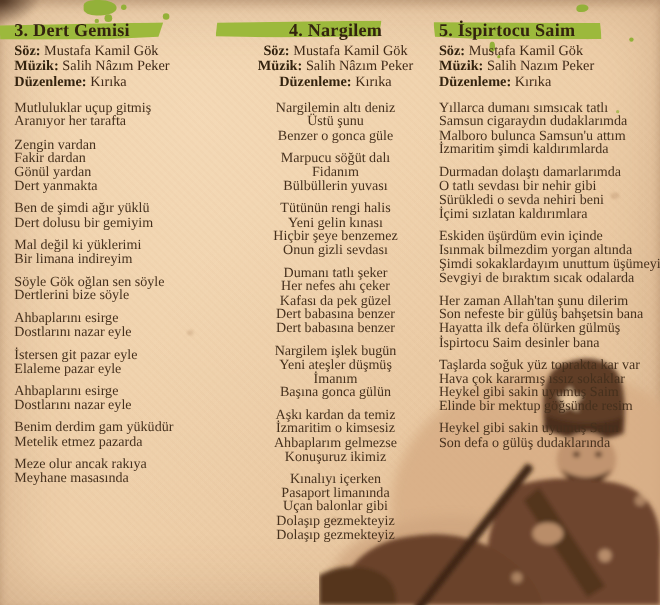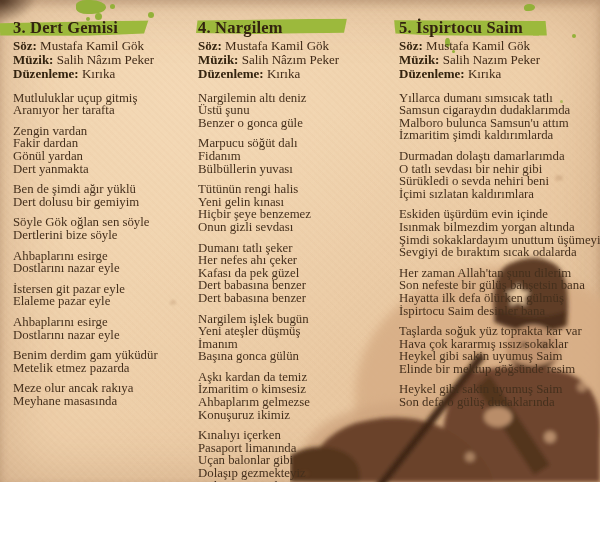--- a/index.html
+++ b/index.html
@@ -1,18 +1,18 @@
 <!DOCTYPE html>
 <html><head>
 <meta charset="utf-8">
 <style>
   html,body{margin:0;padding:0;}
   #page{
     position:relative;
-    width:600px;height:482px;
+    width:600px;height:550px;
     overflow:hidden;
     font-family:"Liberation Serif","DejaVu Serif",serif;
     background:
       radial-gradient(ellipse at 30% 20%, rgba(255,235,205,.35), rgba(0,0,0,0) 60%),
       radial-gradient(ellipse at 80% 80%, rgba(190,140,95,.18), rgba(0,0,0,0) 55%),
       #eecfa9;
     box-shadow: inset 0 0 60px rgba(130,80,45,.28), inset 0 4px 8px rgba(90,55,30,.25);
     color:#3f2a1c;
   }
   
@@ -46,21 +46,21 @@
   .sp-d{left:86px;top:17px;width:4px;height:4px;}
   .sp-e{left:148px;top:12px;width:6px;height:6px;}
   .sp-f{left:524px;top:4px;width:11px;height:7px;border-radius:50% 50% 60% 40%;}
   .sp-g{left:445px;top:38px;width:5px;height:9px;border-radius:50%/60%;}
   .sp-h{left:452px;top:50px;width:3px;height:3px;}
   .sp-i{left:572px;top:34px;width:4px;height:4px;}
   .sp-j{left:560px;top:100px;width:3px;height:3px;opacity:.7;}
   
   .col{position:absolute;top:18px;z-index:2;white-space:nowrap;}
   .col-0{left:13px;width:178px;}
-  .col-1{left:198px;width:186px;}
+  .col-1{left:212px;width:186px;text-align:center;}
   .col-2{left:399px;width:196px;}
   .song-title{font-weight:bold;font-size:16.5px;color:#33230f;letter-spacing:.2px;line-height:19px;}
   .credits{margin-top:2px;}
   .credit-line{font-size:13px;line-height:14.2px;color:#402a18;}
   .credit-label{font-weight:bold;color:#33230f;}
   .stanzas{margin-top:10px;}
   .stanza{margin-bottom:8px;}
   .lyric-line{font-size:12.8px;line-height:12.6px;color:#45301d;}
   
   #photo{position:absolute;right:0;bottom:0;width:310px;height:235px;z-index:0;}
@@ -154,20 +154,24 @@
             <div class="lyric-line">Zengin vardan</div>
             <div class="lyric-line">Fakir dardan</div>
             <div class="lyric-line">Gönül yardan</div>
             <div class="lyric-line">Dert yanmakta</div>
           </div>
           <div class="stanza">
             <div class="lyric-line">Ben de şimdi ağır yüklü</div>
             <div class="lyric-line">Dert dolusu bir gemiyim</div>
           </div>
           <div class="stanza">
+            <div class="lyric-line">Mal değil ki yüklerimi</div>
+            <div class="lyric-line">Bir limana indireyim</div>
+          </div>
+          <div class="stanza">
             <div class="lyric-line">Söyle Gök oğlan sen söyle</div>
             <div class="lyric-line">Dertlerini bize söyle</div>
           </div>
           <div class="stanza">
             <div class="lyric-line">Ahbaplarını esirge</div>
             <div class="lyric-line">Dostlarını nazar eyle</div>
           </div>
           <div class="stanza">
             <div class="lyric-line">İstersen git pazar eyle</div>
             <div class="lyric-line">Elaleme pazar eyle</div>

